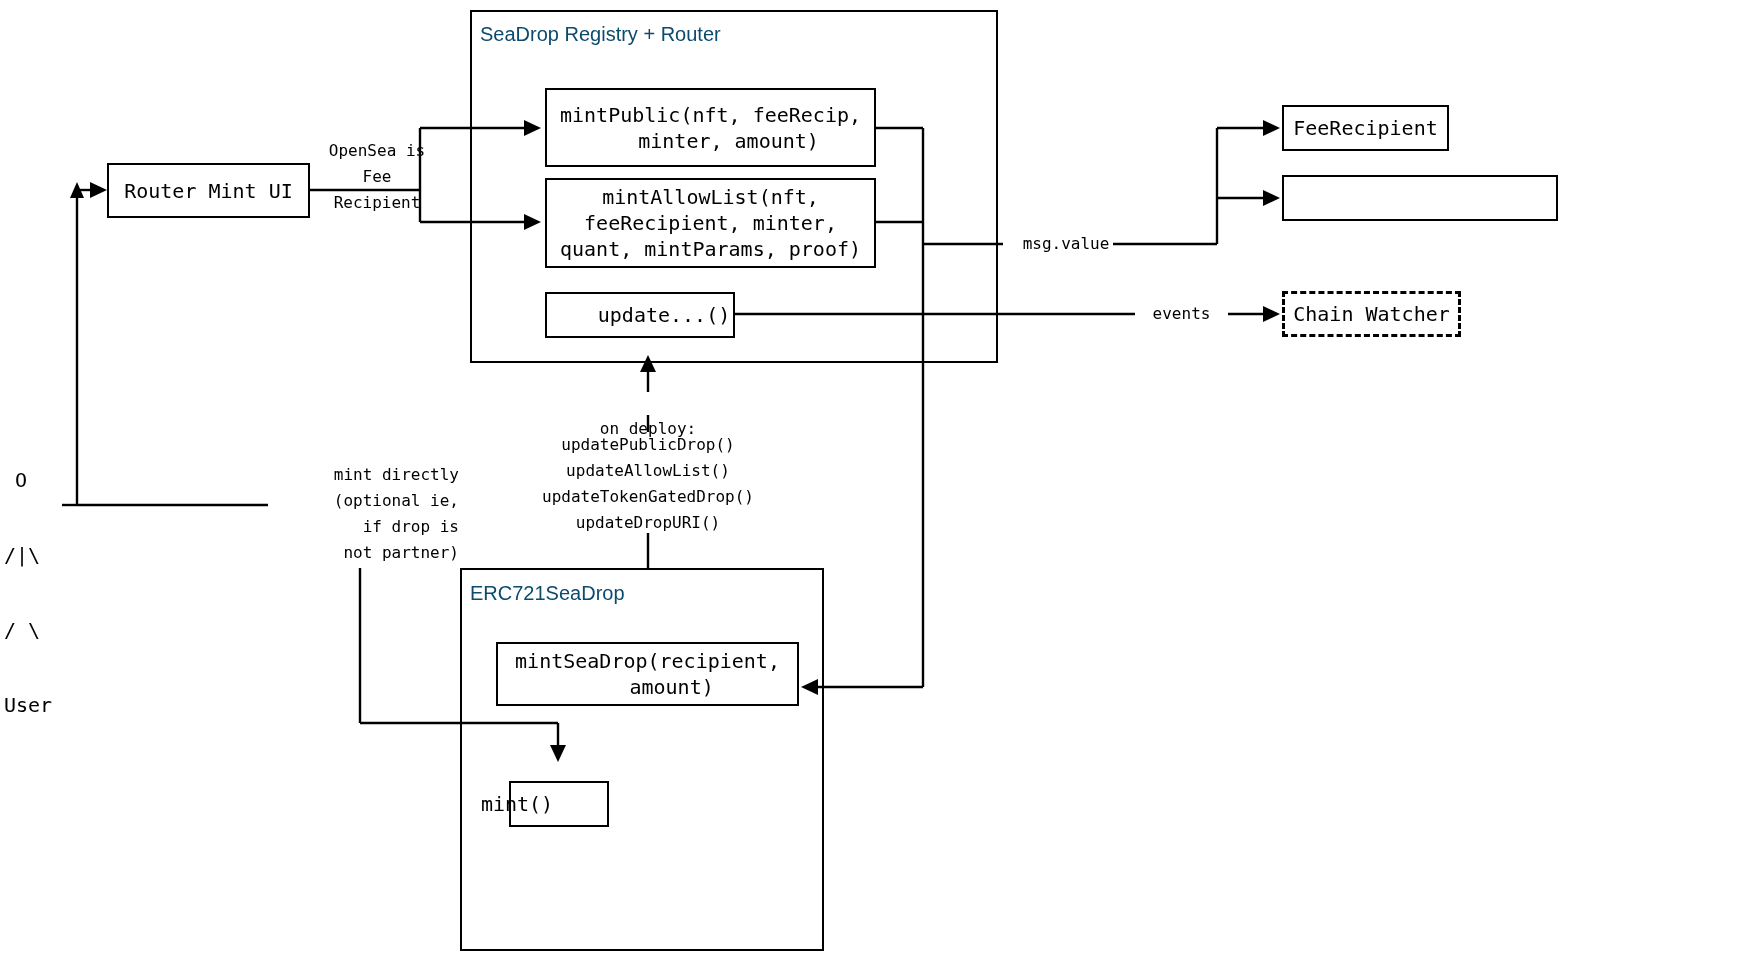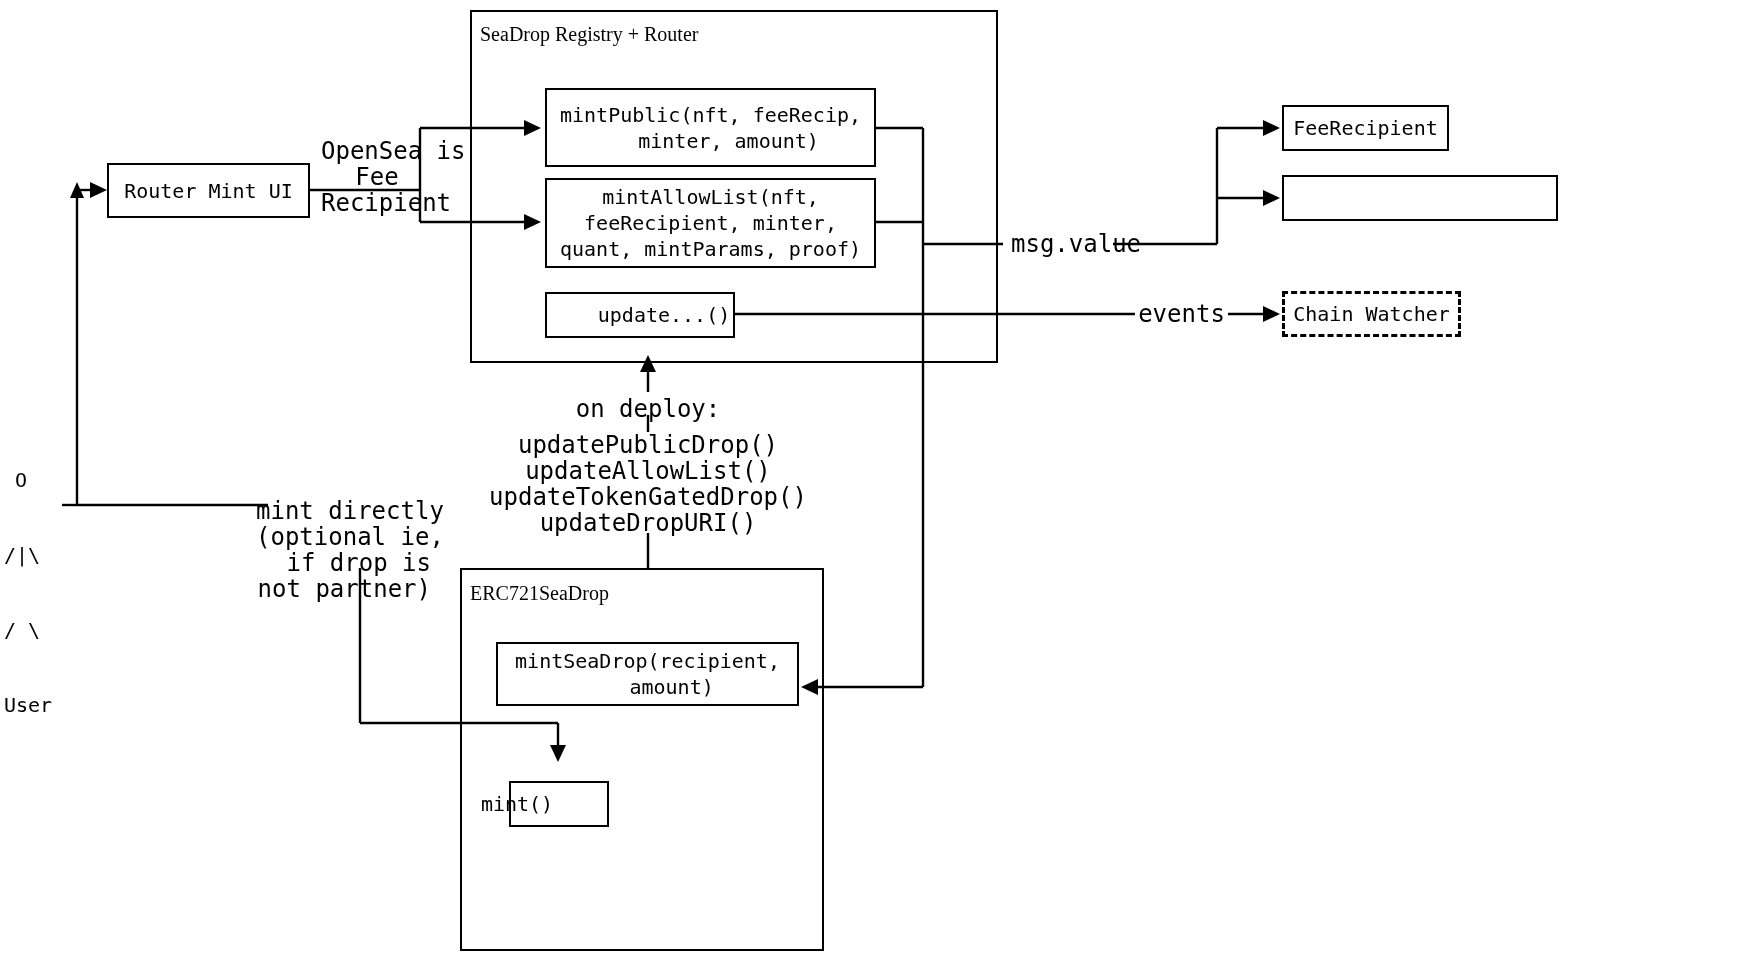--- a/index.html
+++ b/index.html
@@ -38,42 +38,42 @@
     border: 2.4px solid #000000;
     background: transparent;
     box-sizing: border-box;
   }
   .box.dashed {
     border-style: dashed;
     border-width: 3px;
   }
   .grouplabel {
     position: absolute;
-    font-family: Liberation Serif, serif;
+    font-family: Liberation Sans, sans-serif;
     font-size: 20px;
-    color: #000000;
+    color: #0c4a6e;
     white-space: pre;
   }
   .boxlabel {
     position: absolute;
     display: flex;
     align-items: center;
     justify-content: center;
     text-align: center;
     font-family: "DejaVu Sans Mono", "Liberation Mono", monospace;
     font-size: 20px;
     line-height: 26px;
     color: #000000;
     white-space: pre;
     box-sizing: border-box;
   }
   .edgelabel {
     position: absolute;
     font-family: "DejaVu Sans Mono", "Liberation Mono", monospace;
-    font-size: 24px;
+    font-size: 16px;
     line-height: 26px;
     color: #000000;
     white-space: pre;
     text-align: center;
   }
   .edgelabel.right { text-align: right; }
   .actor {
     position: absolute;
     font-family: "DejaVu Sans Mono", "Liberation Mono", monospace;
     font-size: 20px;
@@ -177,29 +177,29 @@
 
   <div class="box" style="left:1282px; top:175px; width:276px; height:46px;"></div>
 
   <div class="box dashed" style="left:1282px; top:291px; width:179px; height:46px;"></div>
   <div class="boxlabel" style="left:1282px; top:291px; width:179px; height:46px;">Chain Watcher</div>
 
   <div class="edgelabel" style="left:1003px; top:231px; width:110px;margin-left:8px;">msg.value</div>
 
   <div class="edgelabel" style="left:1135px; top:301px; width:93px;">events</div>
 
-  <div class="edgelabel" style="left:568px; top:396px; width:160px;">on deploy:</div>
+  <div class="edgelabel" style="left:568px; top:416px; width:160px;">on deploy:</div>
 
   <div class="edgelabel" style="left:468px; top:432px; width:360px;">updatePublicDrop()
 updateAllowList()
 updateTokenGatedDrop()
 updateDropURI()</div>
 
 
-  <div class="edgelabel right" style="left:256px; top:462px; width:175px;margin-top:36px;">mint directly
+  <div class="edgelabel right" style="left:284px; top:462px; width:175px;">mint directly
 (optional ie,
  if drop is
 not partner)</div>
 
   <div class="box" style="left:460px; top:568px; width:364px; height:383px;"></div>
   <div class="grouplabel" style="left:470px; top:582px;">ERC721SeaDrop</div>
 
   <div class="box" style="left:496px; top:642px; width:303px; height:64px;"></div>
   <div class="boxlabel" style="left:496px; top:642px; width:303px; height:64px;">mintSeaDrop(recipient,
     amount)</div>

